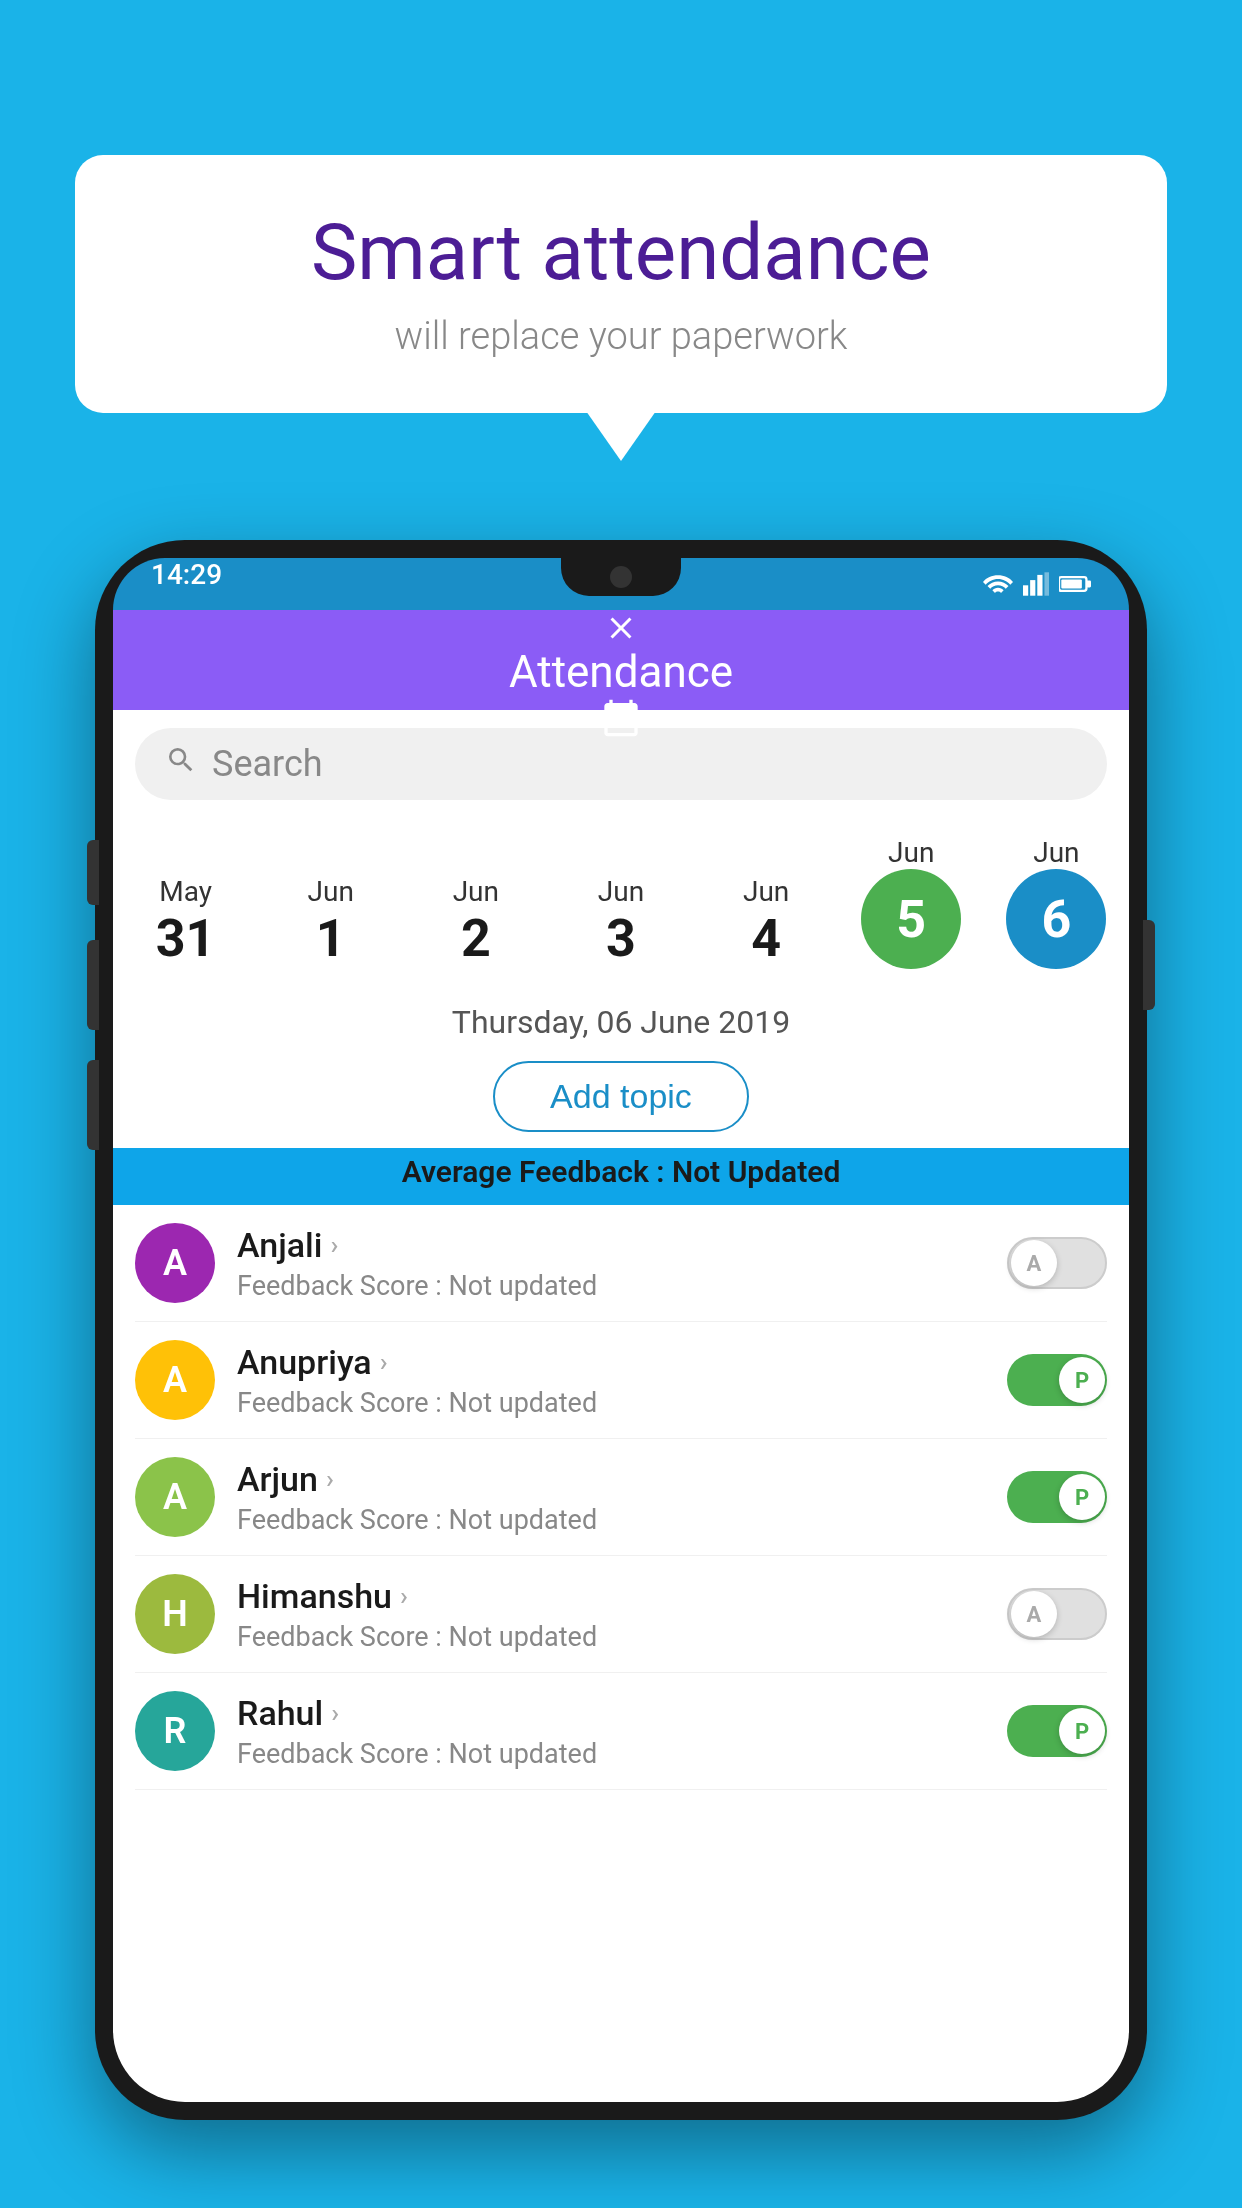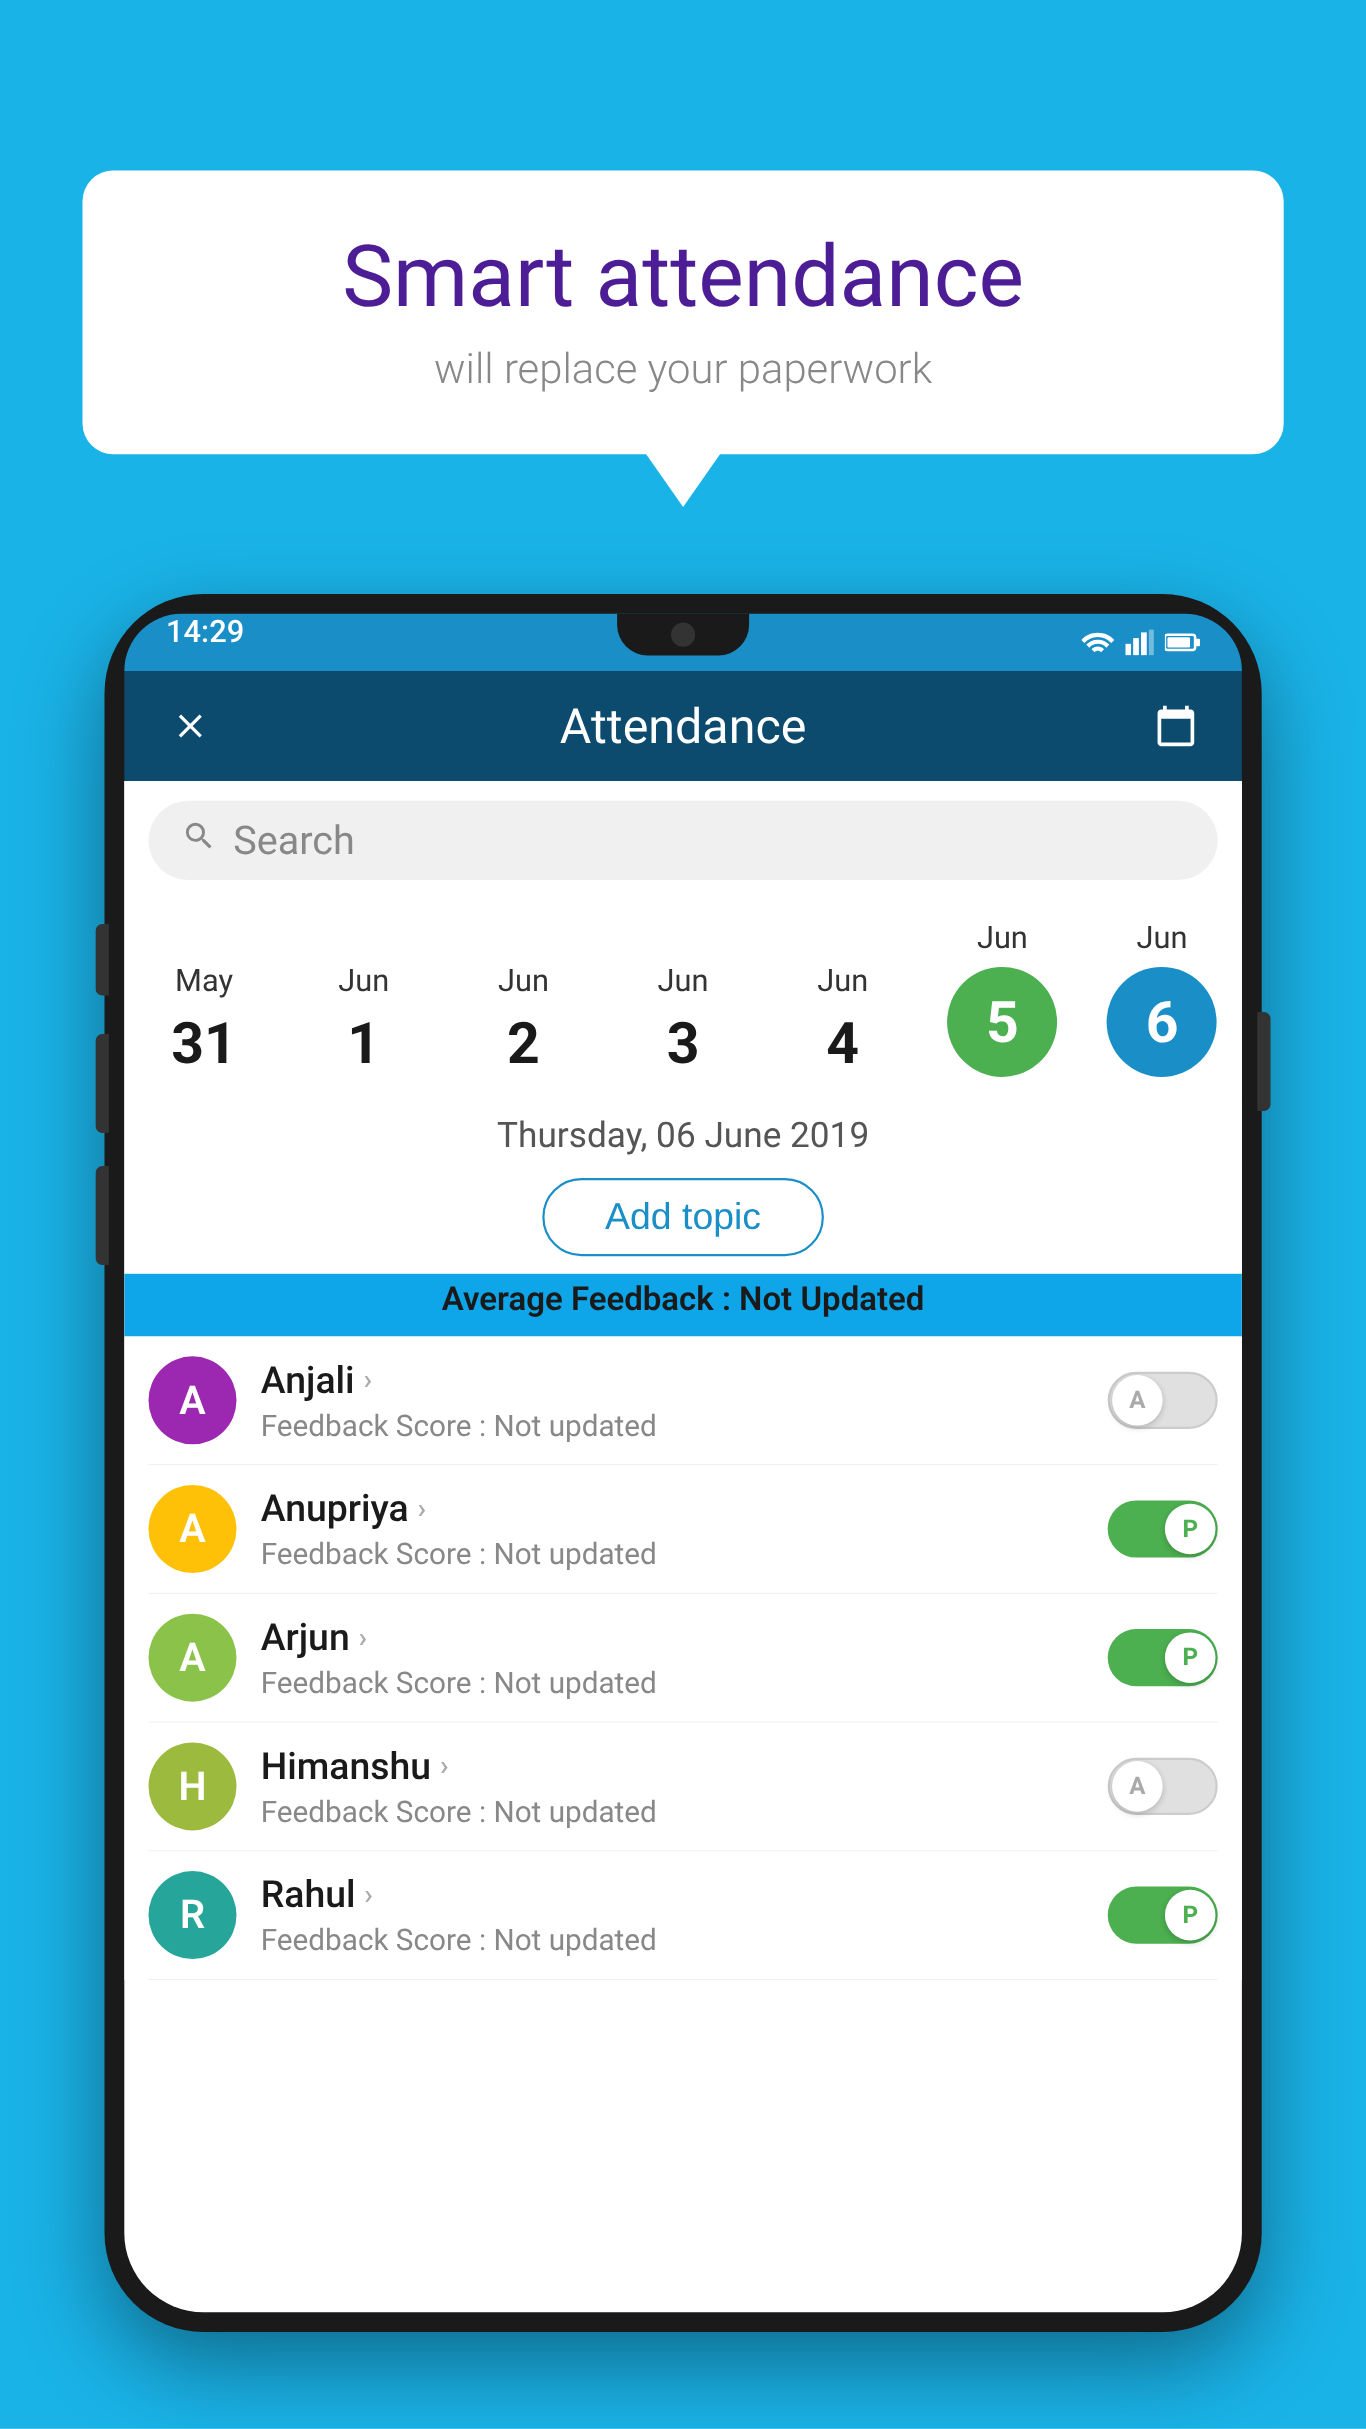--- a/index.html
+++ b/index.html
@@ -122,26 +122,27 @@
       align-items: center;
       gap: 10px;
     }
 
     .status-icons svg {
       fill: white;
     }
 
     
     .app-bar {
-      background: #0c4a6e;
+      background: #8b5cf6;
       height: 100px;
       display: flex;
       align-items: center;
       padding: 0 30px;
       justify-content: space-between;
+      flex-direction: column;
     }
 
     .app-bar-title {
       color: white;
       font-size: 44px;
       font-weight: 400;
     }
 
     .close-btn, .calendar-btn {
       color: white;
@@ -194,21 +195,21 @@
       padding: 18px 0 0 0;
       background: white;
       justify-content: space-around;
       align-items: flex-end;
     }
 
     .date-col {
       display: flex;
       flex-direction: column;
       align-items: center;
-      gap: 10px;
+      gap: 0;
       padding-bottom: 18px;
       min-width: 130px;
     }
 
     .date-month {
       font-size: 28px;
       color: #333;
     }
 
     .date-day {

